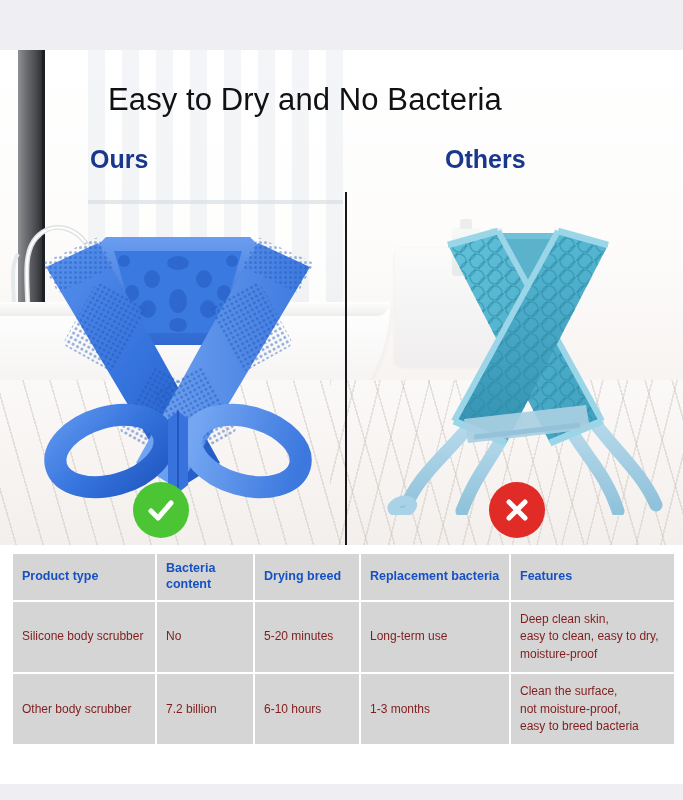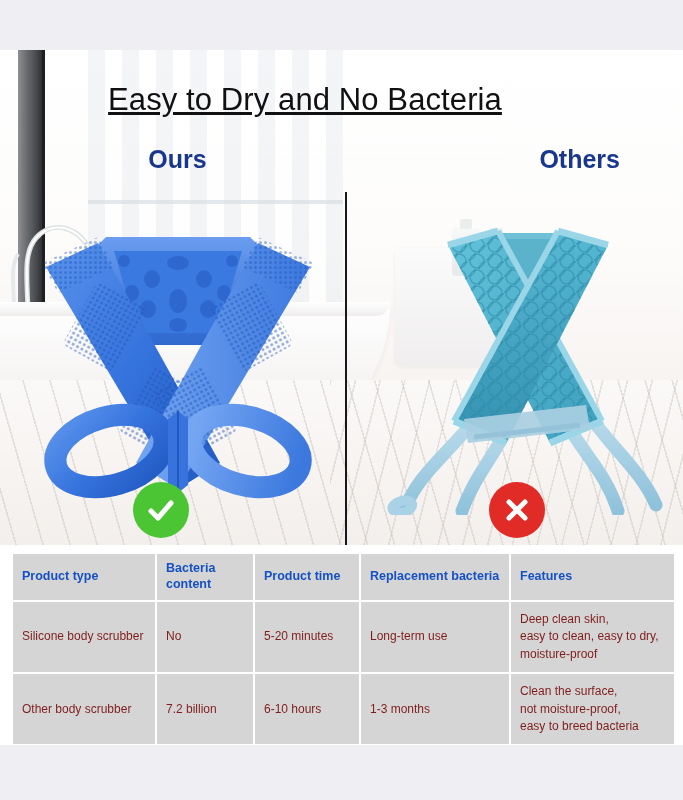--- a/index.html
+++ b/index.html
@@ -116,30 +116,28 @@
     position: absolute; left: 345px; top: 142px; width: 2px; height: 358px;
     background: #17171c;
   }
 
   
   .title {
     position: absolute; left: 0; top: 32px; width: 610px;
     text-align: center;
     font-size: 31px; font-weight: 400; color: #111114;
     letter-spacing: .1px;
-    text-decoration: underline;
   }
   .label-ours {
     position: absolute; left: 90px; top: 95px; width: 175px;
-    text-align: center;
     font-size: 25px; font-weight: bold; color: #19388d;
   }
   .label-others {
     position: absolute; left: 445px; top: 95px; width: 175px;
-    text-align: right;
+    text-align: left;
     font-size: 25px; font-weight: bold; color: #19388d;
   }
 
   
   .badge {
     position: absolute; width: 56px; height: 56px; border-radius: 50%;
     display: flex; align-items: center; justify-content: center;
   }
   .badge-ok   { left: 133px; top: 432px; background: #4cc534; }
   .badge-bad  { left: 489px; top: 432px; background: #e02b26; }
@@ -147,21 +145,21 @@
   
   .prod { position: absolute; }
 
   
   .silicone { left: 28px; top: 155px; width: 300px; height: 310px; }
   
   .towel { left: 378px; top: 155px; width: 300px; height: 310px; }
 
   
   .table-wrap {
-    position: absolute; left: 0; top: 545px; width: 683px; height: 200px;
+    position: absolute; left: 0; top: 545px; width: 683px; height: 239px;
     background: #ffffff;
     padding: 7px 11px 4px 11px;
   }
   table {
     width: 661px;
     border-collapse: separate;
     border-spacing: 2px;
     table-layout: fixed;
   }
   th, td {
@@ -350,21 +348,21 @@
       </svg>
     </div>
   </div>
 
   <div class="table-wrap">
     <table>
       <thead>
         <tr>
           <th class="col1">Product type</th>
           <th class="col2">Bacteria content</th>
-          <th class="col3">Product time</th>
+          <th class="col3">Drying breed</th>
           <th class="col4">Replacement bacteria</th>
           <th class="col5">Features</th>
         </tr>
       </thead>
       <tbody>
         <tr>
           <td class="col1">Silicone body scrubber</td>
           <td class="col2">No</td>
           <td class="col3">5-20 minutes</td>
           <td class="col4">Long-term use</td>

